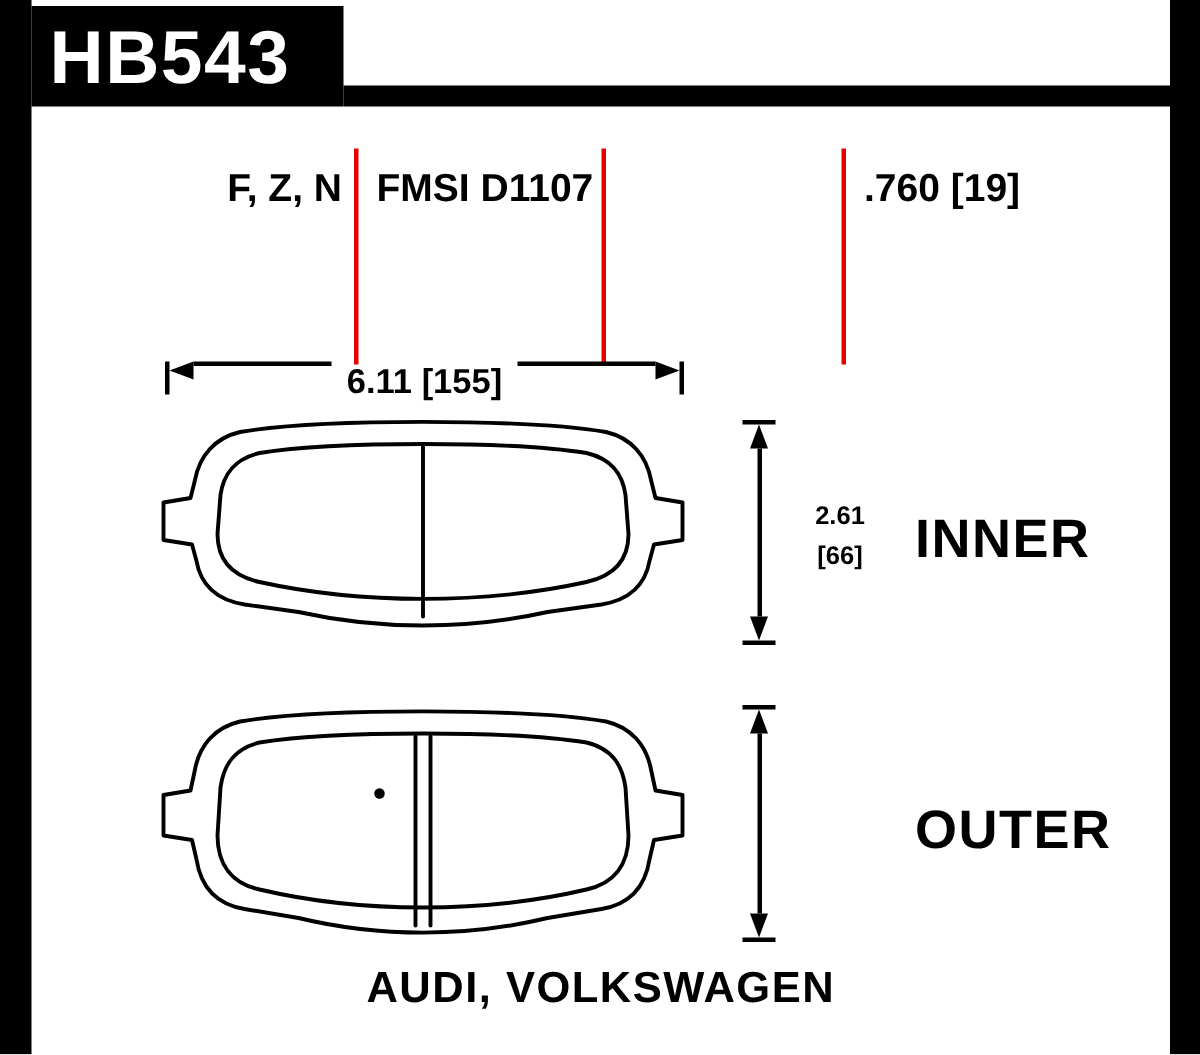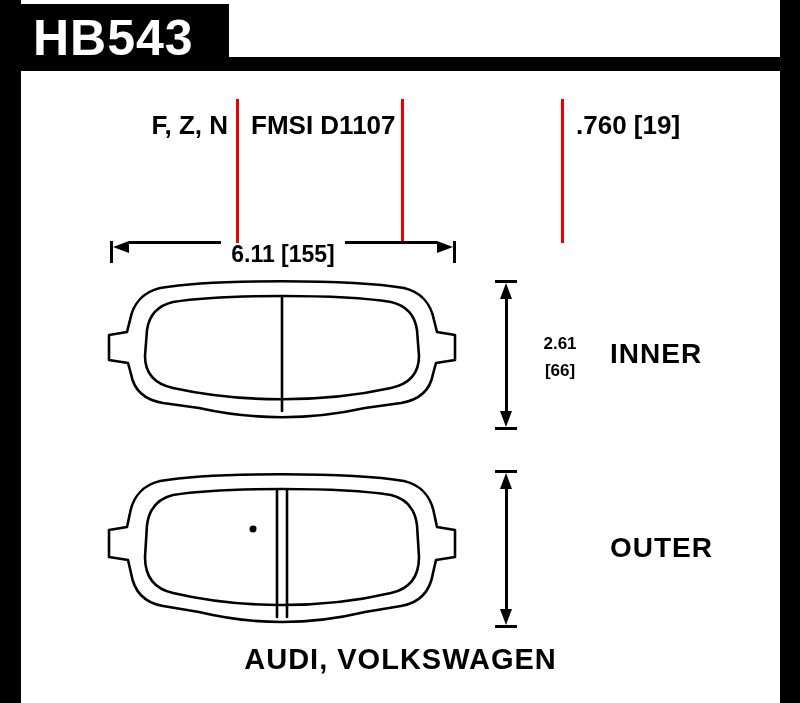--- a/index.html
+++ b/index.html
@@ -32,21 +32,21 @@
   .hlabel { padding:0 10px; font-size:23px; font-weight:bold; white-space:nowrap; flex:0 0 auto; }
 
   
   .vdim { position:absolute; display:flex; flex-direction:column; align-items:center; width:24px; }
   .htick { height:3px; width:22px; background:#000; flex:0 0 auto; }
   .av-up   { width:0; height:0; border-left:6px solid transparent; border-right:6px solid transparent; border-bottom:16px solid #000; flex:0 0 auto; }
   .av-down { width:0; height:0; border-left:6px solid transparent; border-right:6px solid transparent; border-top:16px solid #000; flex:0 0 auto; }
   .vline { flex:1 1 auto; width:3px; background:#000; }
 
   .vlabel { position:absolute; font-size:17px; font-weight:bold; line-height:27px; text-align:center; width:72px; }
-  .side-label { position:absolute; font-size:28px; font-weight:bold; letter-spacing:1px; }
+  .side-label { position:absolute; font-size:36px; font-weight:bold; letter-spacing:1px; }
 
   .pad { position:absolute; }
   .pad path, .pad line { fill:none; stroke:#000; stroke-width:2.6; stroke-linejoin:round; stroke-linecap:round; }
   .pad circle { fill:#000; stroke:none; }
 
   .footer { position:absolute; left:21px; width:759px; top:643px; text-align:center; font-size:29px; font-weight:bold; letter-spacing:1px; }
 </style>
 </head>
 <body>
 

